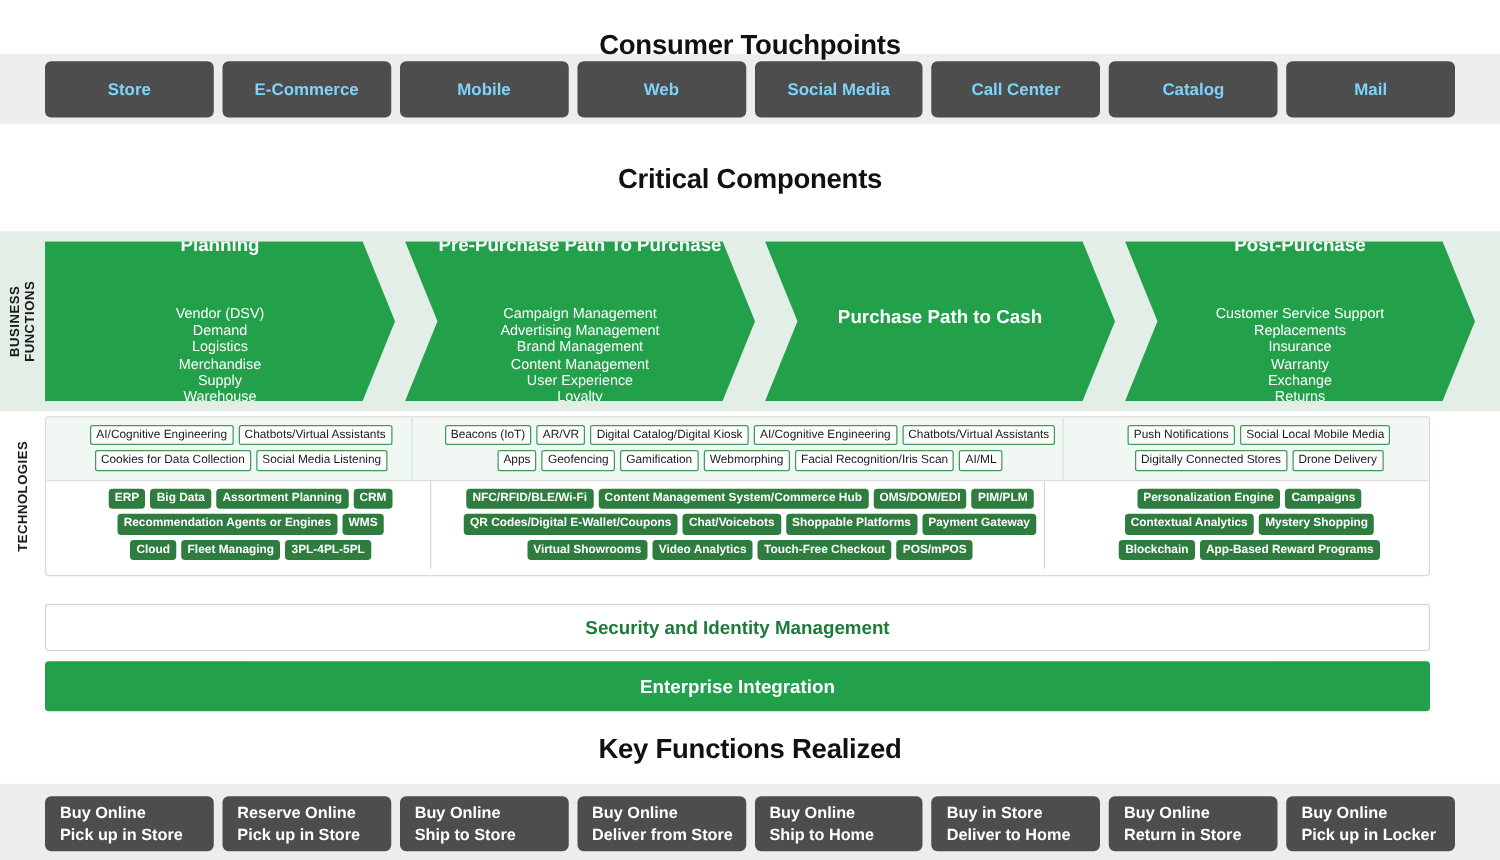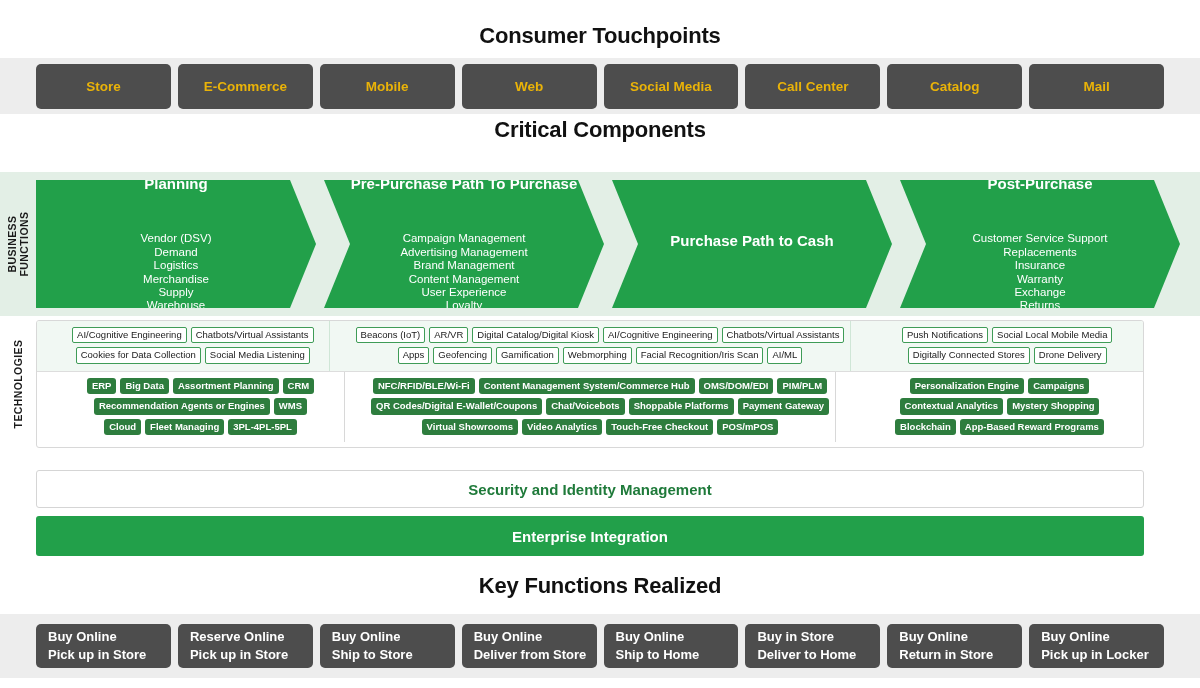--- a/index.html
+++ b/index.html
@@ -13,38 +13,38 @@
   .page { position: relative; width: 1200px; height: 688px; }
 
   
   .section-title {
     text-align: center;
     font-size: 22px;
     font-weight: bold;
     color: #111111;
     letter-spacing: -0.2px;
   }
-  #consumer-title { padding-top: 23px; height: 58px; }
-  #critical-title { height: 58px; padding-top: 3px; }
+  #consumer-title { padding-top: 23px; height: 43px; }
+  #critical-title { height: 58px; padding-top: 3px; margin-top: 28px; }
   #keyfunc-title  { height: 58px; padding-top: 17px; }
 
   
   .grey-band {
     background: #ededed;
     padding: 12px 36px;
     display: flex;
     gap: 7px;
   }
   #touchpoints-band { height: 56px; align-items: center; }
   #keyfunctions-band { height: 64px; align-items: center; }
 
   .pill {
     flex: 1 1 0;
     background: #4d4d4d;
-    color: #eab308;
+    color: #7dd3fc;
     border-radius: 5px;
     font-size: 13.5px;
     font-weight: bold;
     display: flex;
     align-items: center;
     justify-content: center;
     height: 45px;
     text-align: center;
     white-space: nowrap;
   }

